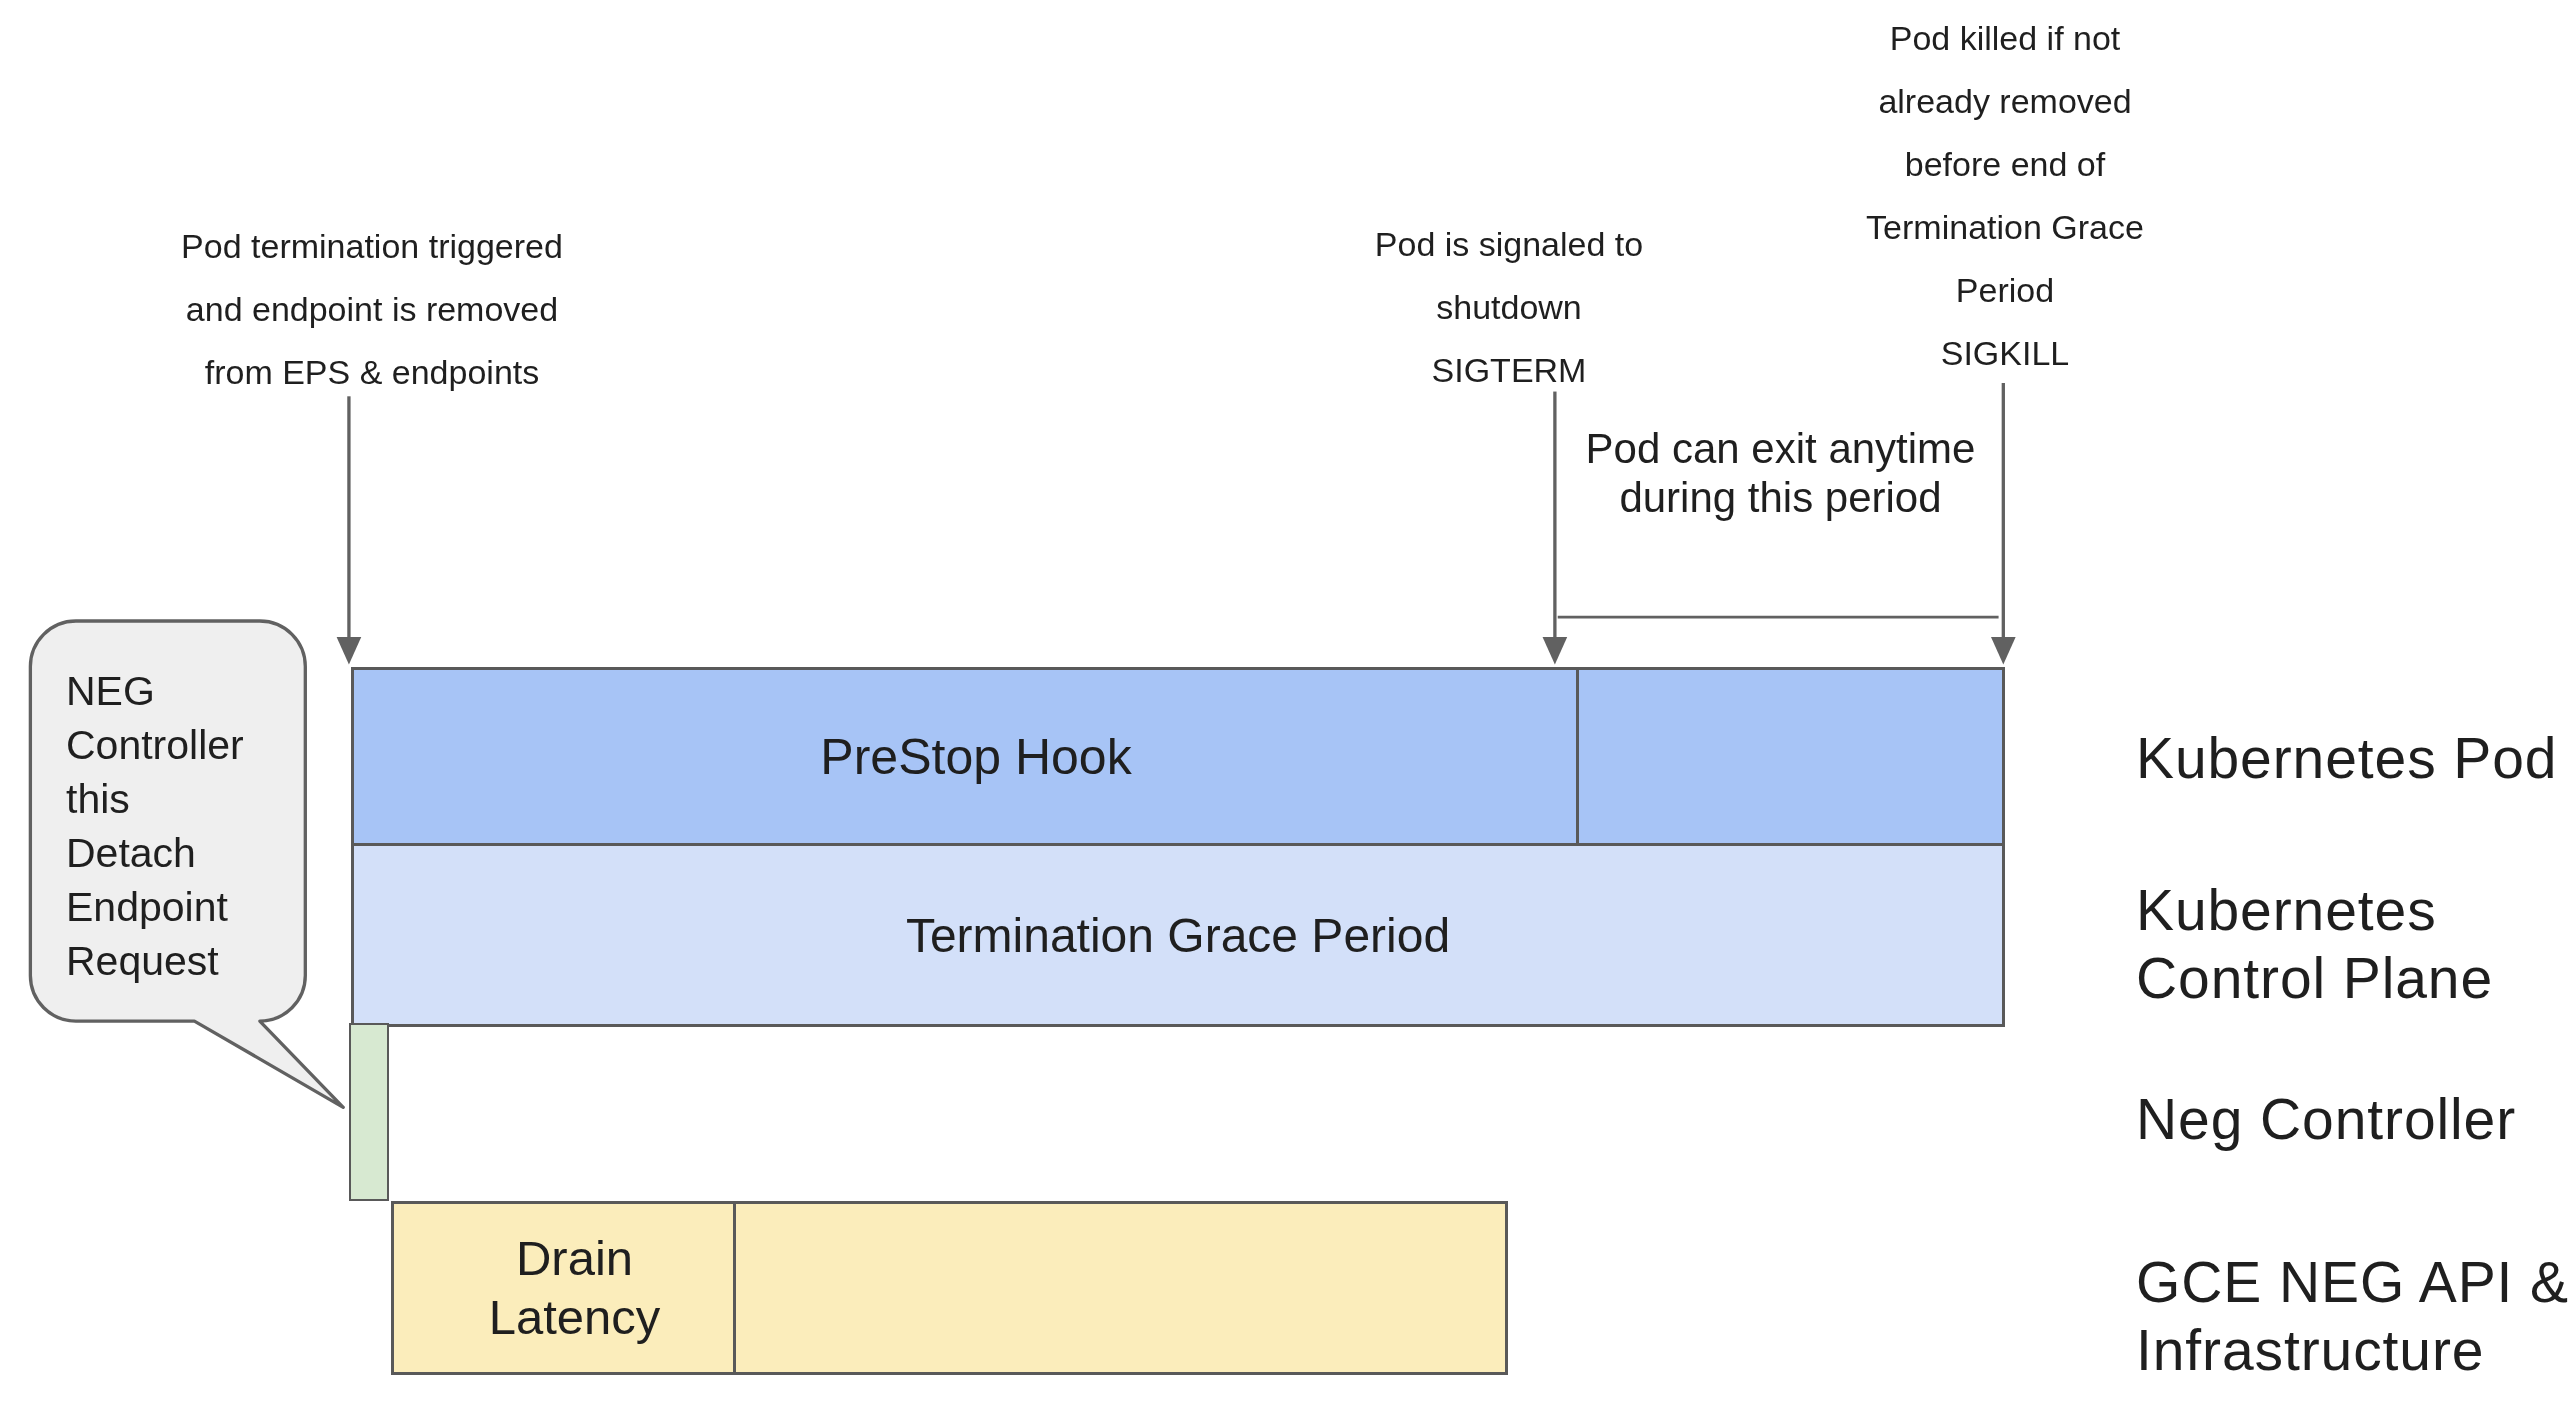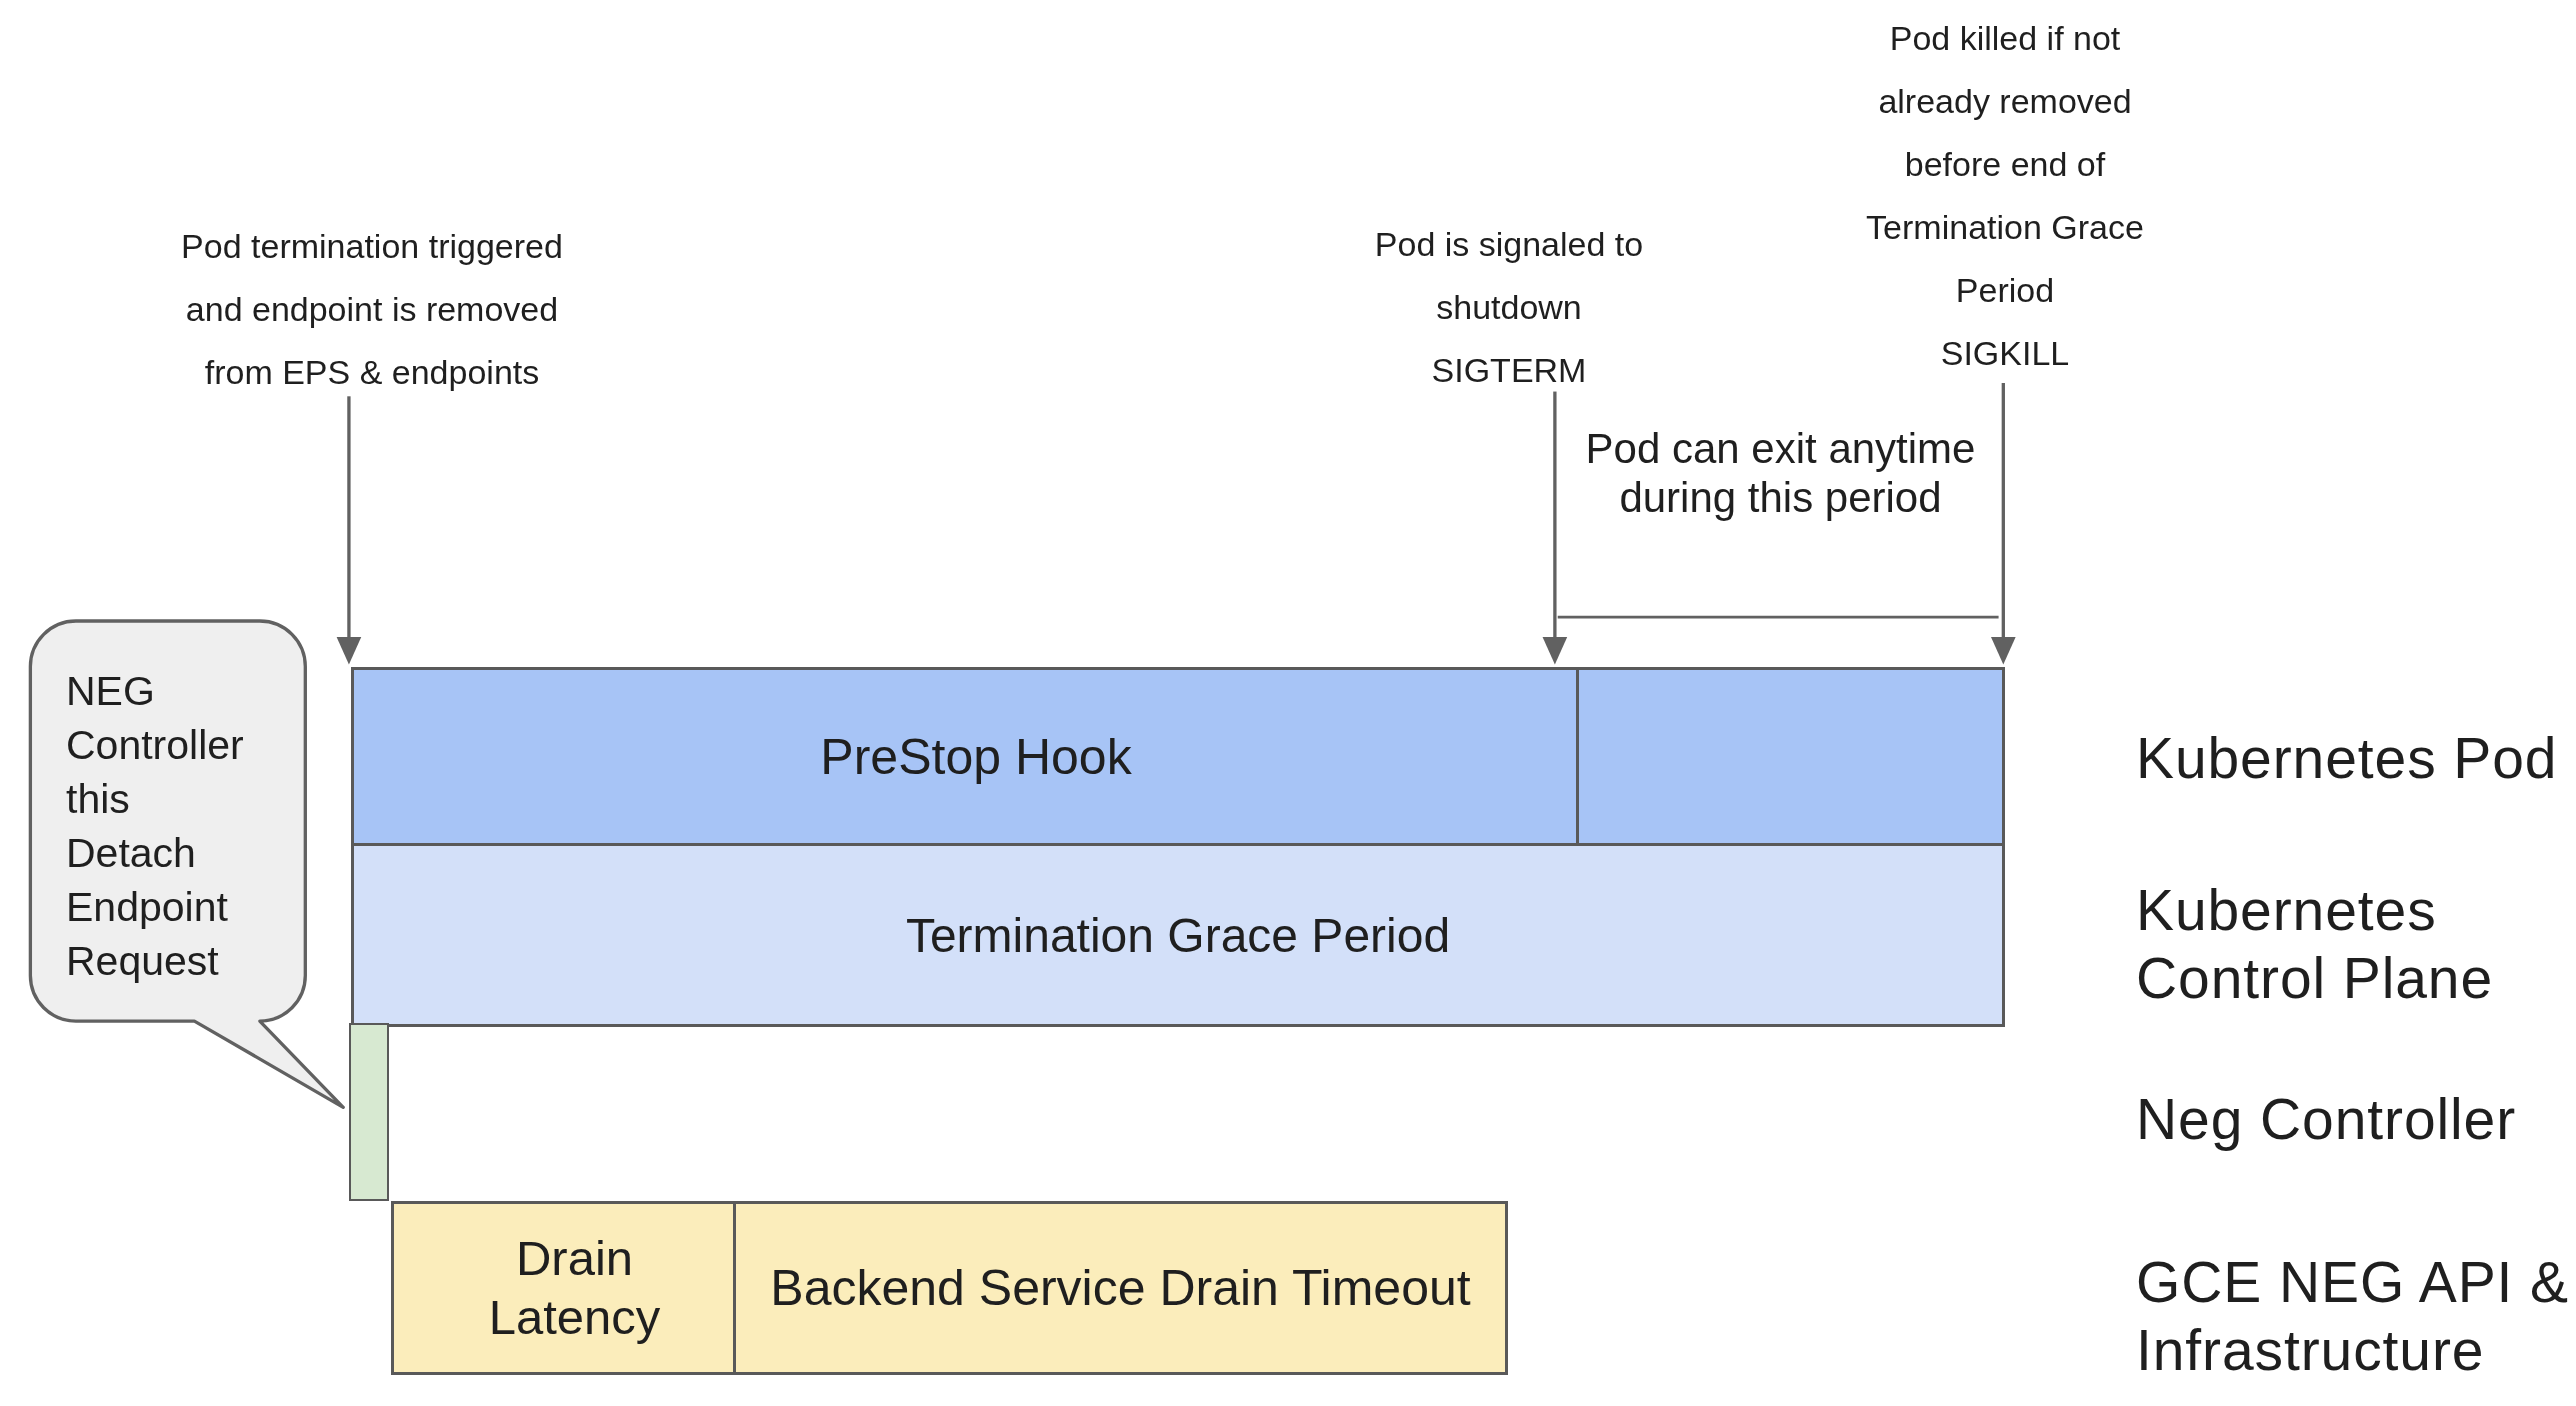--- a/index.html
+++ b/index.html
@@ -50,21 +50,20 @@
 
   <div class="bar-single abs" style="left:351px;top:843px;width:1654px;height:184px;background:var(--bar-blue-light);">
       <span>Termination Grace Period</span>
     </div>
 
   <div id="green-bar" class="abs" style="left:349px;top:1023px;width:40px;height:178px;"></div>
 
   <div class="bar abs" style="left:391px;top:1201px;width:1117px;height:174px;background:var(--bar-yellow);">
     <div class="cell cell-drain" style="width:317px;border-right:3.8px solid var(--border-gray);"><span>Drain
 Latency</span></div>
-    <div class="cell" style="flex:1;"><span>Backend Service Drain Timeout</span></div>
   </div>
 
   <svg width="2576" height="1406" viewBox="0 0 2717 1483">
 
     <path d="M 80 655 H 274 A 48 48 0 0 1 322 703 V 1029 A 48 48 0 0 1 274 1077 L 362 1168 L 205 1077 H 80 A 48 48 0 0 1 32 1029 V 703 A 48 48 0 0 1 80 655 Z" fill="var(--bubble-fill)" stroke="var(--line-gray)" stroke-width="3.5" stroke-linejoin="round"></path>
 
     <line x1="368" y1="418" x2="368" y2="674" stroke="var(--line-gray)" stroke-width="3.5"></line>
     <polygon points="355,672 381,672 368,701" fill="var(--line-gray)"></polygon>
 
     <line x1="1640" y1="413" x2="1640" y2="674" stroke="var(--line-gray)" stroke-width="3.5"></line>

